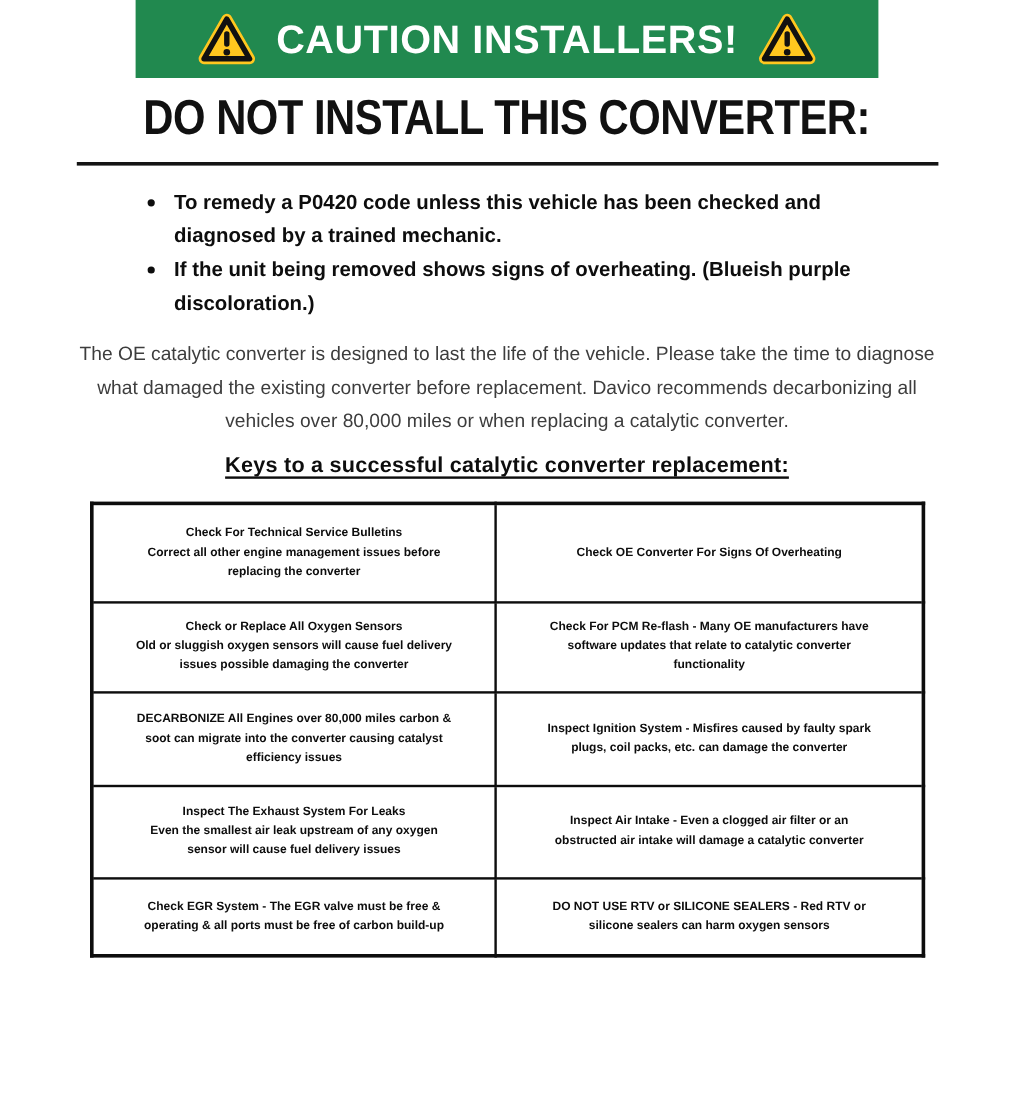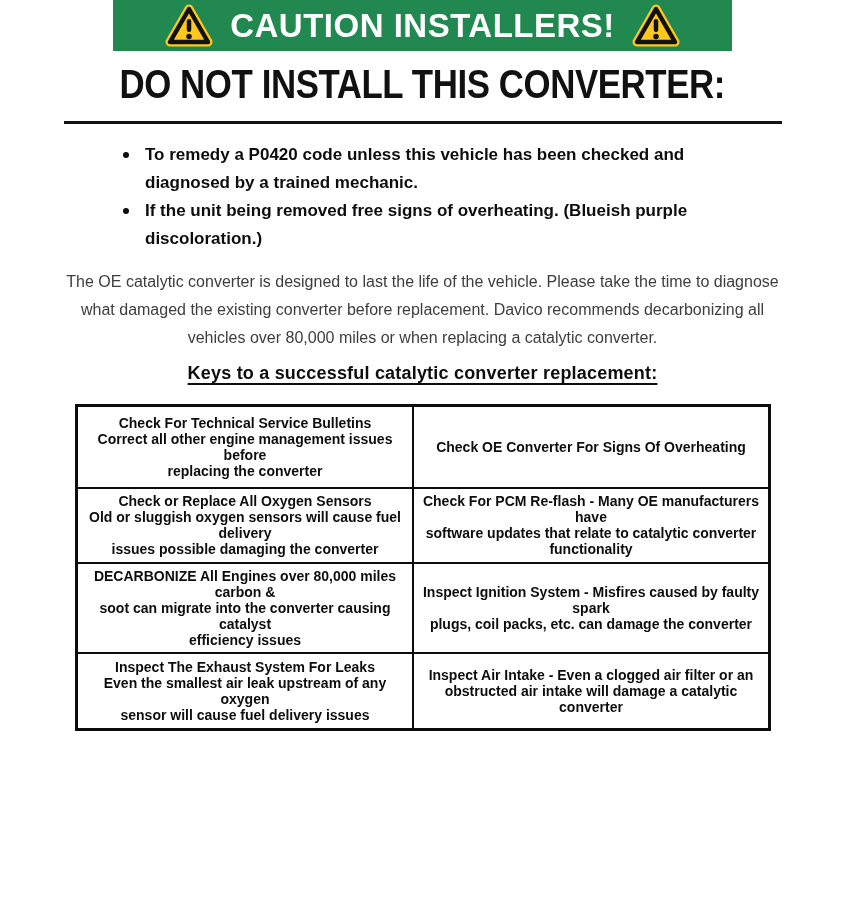--- a/index.html
+++ b/index.html
@@ -6,21 +6,21 @@
   html, body { background: #ffffff; }
   body {
     width: 845px; height: 919px;
     font-family: "Liberation Sans", sans-serif;
     color: var(--text-dark, #111);
     overflow: hidden;
   }
 
   
   .banner {
-    width: 619px; height: 51px;
+    width: 619px; height: 65px;
     margin: 0 auto;
     background: var(--banner-green, #21894F);
     display: flex; align-items: center; justify-content: center;
     gap: 16px;
   }
   .banner-title {
     color: #ffffff;
     font-weight: bold;
     font-size: 33px;
     letter-spacing: 0.5px;
@@ -107,21 +107,21 @@
     margin: 16px auto 0 auto;
     border-collapse: collapse;
     border: 3px solid #0d0d0d;
     table-layout: fixed;
   }
   table.tips td {
     border: 2px solid #0d0d0d;
     text-align: center;
     vertical-align: middle;
     font-weight: bold;
-    font-size: 14px;
+    font-size: 10px;
     line-height: 16px;
     padding: 4px 8px;
     white-space: pre-line;
     color: #0d0d0d;
   }
   td.col-left  { width: 48.7%; }
   td.col-right { width: 51.3%; }
   td.cell-lg   { font-size: 13.5px; line-height: 18px; }
 
   tr.r1 { height: 82px; }
@@ -152,21 +152,21 @@
 
 <h1 class="main-heading">
   <span>DO NOT INSTALL THIS CONVERTER:</span>
 </h1>
 
 <div class="divider"></div>
 
 <ul class="warning-list">
   <li>To remedy a P0420 code unless this vehicle has been checked and
 diagnosed by a trained mechanic.</li>
-  <li>If the unit being removed free signs of overheating. (Blueish purple
+  <li>If the unit being removed shows signs of overheating. (Blueish purple
 discoloration.)</li>
 </ul>
 
 <p class="paragraph">The OE catalytic converter is designed to last the life of the vehicle. Please take the time to diagnose
 what damaged the existing converter before replacement. Davico recommends decarbonizing all
 vehicles over 80,000 miles or when replacing a catalytic converter.</p>
 
 <h2 class="keys-heading">Keys to a successful catalytic converter replacement:</h2>
 
 <table class="tips">
@@ -192,14 +192,20 @@
       <td class="col-right">Inspect Ignition System - Misfires caused by faulty spark
 plugs, coil packs, etc. can damage the converter</td>
     </tr>
     <tr class="r4">
       <td class="col-left">Inspect The Exhaust System For Leaks
 Even the smallest air leak upstream of any oxygen
 sensor will cause fuel delivery issues</td>
       <td class="col-right">Inspect Air Intake - Even a clogged air filter or an
 obstructed air intake will damage a catalytic converter</td>
     </tr>
+    <tr class="r5">
+      <td class="col-left">Check EGR System - The EGR valve must be free &amp;
+operating &amp; all ports must be free of carbon build-up</td>
+      <td class="col-right">DO NOT USE RTV or SILICONE SEALERS - Red RTV or
+silicone sealers can harm oxygen sensors</td>
+    </tr>
   </tbody>
 </table>
 
 </body></html>

